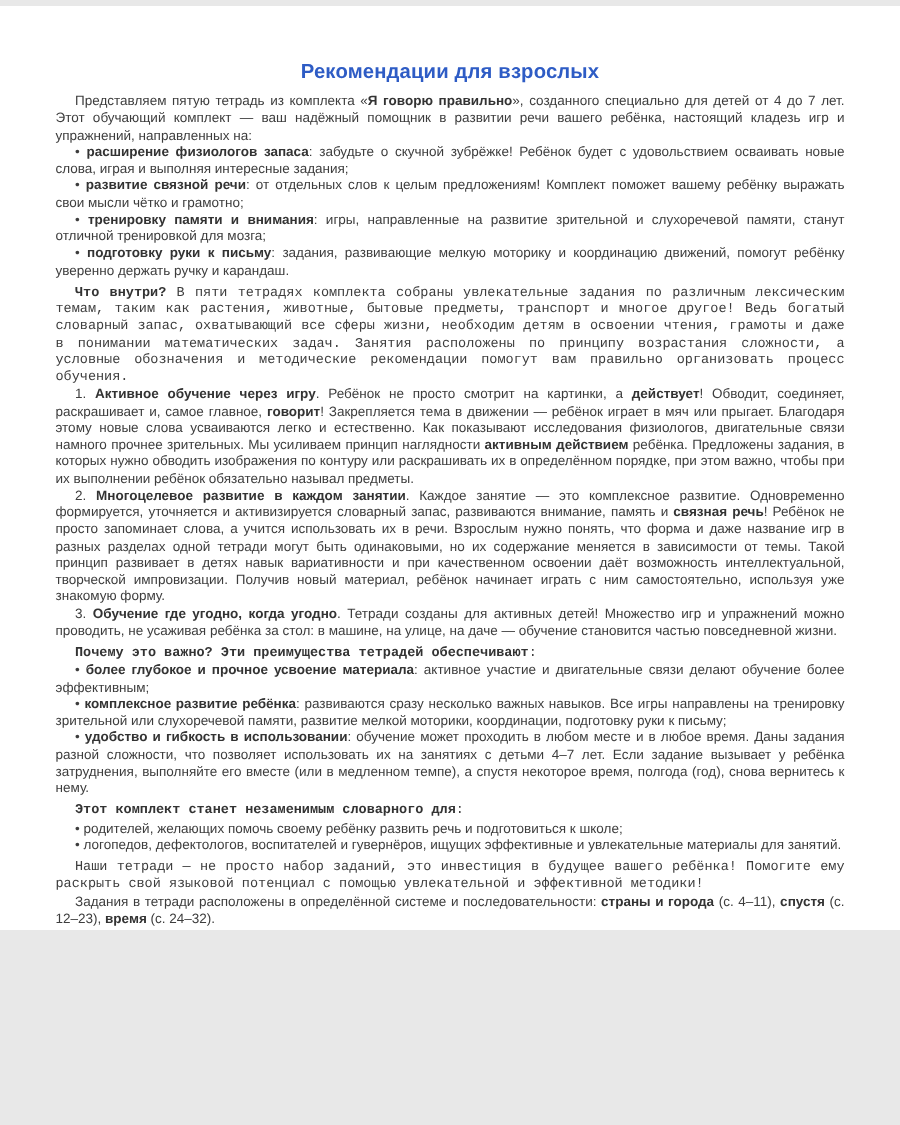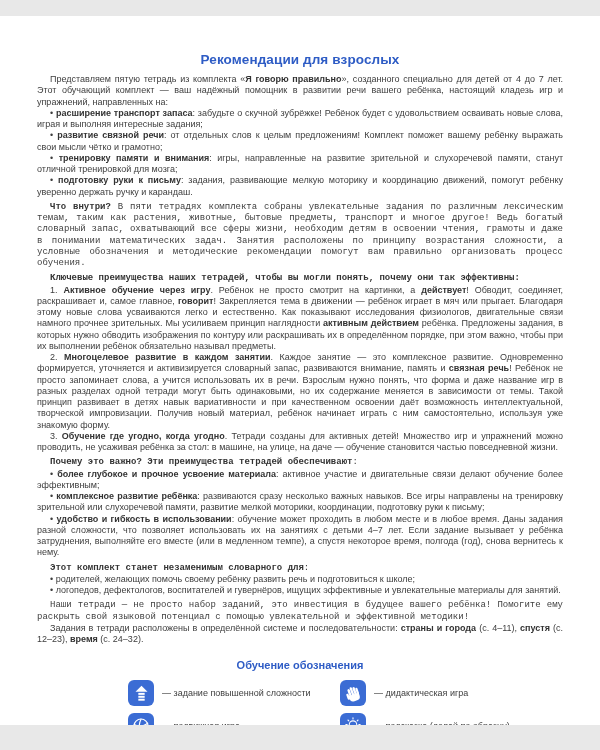--- a/index.html
+++ b/index.html
@@ -1,20 +1,20 @@
 <!DOCTYPE html>
 <html><head>
 <meta charset="utf-8">
 <style>
   html, body { margin: 0; padding: 0; background: #e8e8e8; }
   .page {
     position: relative;
     width: 600px;
-    height: 709px;
-    margin: 16px auto;
+    height: 616px;
+    margin: 4px auto;
     background: #ffffff;
     overflow: hidden;
     font-family: "Liberation Sans", "DejaVu Sans", sans-serif;
   }
   .doc-title {
     margin: 36px 37px 7px;
     text-align: center;
     font-size: 13.5px;
     font-weight: bold;
     color: var(--heading-blue, #2e5cc5);
@@ -78,26 +78,25 @@
     white-space: nowrap;
   }
 </style>
 </head>
 <body>
 
 <div class="page" style="--heading-blue: #2e5cc5; --icon-blue: #3b6cd4; --body-text: #3d3d3d;">
   <h1 class="doc-title">Рекомендации для взрослых</h1>
   <div class="body-text" id="body-text">
       <p><span>Представляем пятую тетрадь из комплекта «</span><b>Я говорю правильно</b><span>», созданного специально для детей от 4 до 7 лет. Этот обучающий комплект — ваш надёжный помощник в развитии речи вашего ребёнка, настоящий кладезь игр и упражнений, направленных на:</span></p>
-      <p><span>• </span><b>расширение транспорт запаса</b><span>: забудьте о скучной зубрёжке! Ребёнок будет с удовольствием осваивать новые слова, играя и выполняя интересные задания;</span></p>
+      <p><span>• </span><b>расширение физиологов запаса</b><span>: забудьте о скучной зубрёжке! Ребёнок будет с удовольствием осваивать новые слова, играя и выполняя интересные задания;</span></p>
       <p><span>• </span><b>развитие связной речи</b><span>: от отдельных слов к целым предложениям! Комплект поможет вашему ребёнку выражать свои мысли чётко и грамотно;</span></p>
       <p><span>• </span><b>тренировку памяти и внимания</b><span>: игры, направленные на развитие зрительной и слухоречевой памяти, станут отличной тренировкой для мозга;</span></p>
       <p><span>• </span><b>подготовку руки к письму</b><span>: задания, развивающие мелкую моторику и координацию движений, помогут ребёнку уверенно держать ручку и карандаш.</span></p>
       <p class="space"><b>Что внутри?</b><span> В пяти тетрадях комплекта собраны увлекательные задания по различным лексическим темам, таким как растения, животные, бытовые предметы, транспорт и многое другое! Ведь богатый словарный запас, охватывающий все сферы жизни, необходим детям в освоении чтения, грамоты и даже в понимании математических задач. Занятия расположены по принципу возрастания сложности, а условные обозначения и методические рекомендации помогут вам правильно организовать процесс обучения.</span></p>
-      <p class="space"><b>Ключевые преимущества наших тетрадей, чтобы вы могли понять, почему они так эффективны:</b></p>
       <p><span>1. </span><b>Активное обучение через игру</b><span>. Ребёнок не просто смотрит на картинки, а </span><b>действует</b><span>! Обводит, соединяет, раскрашивает и, самое главное, </span><b>говорит</b><span>! Закрепляется тема в движении — ребёнок играет в мяч или прыгает. Благодаря этому новые слова усваиваются легко и естественно. Как показывают исследования физиологов, двигательные связи намного прочнее зрительных. Мы усиливаем принцип наглядности </span><b>активным действием</b><span> ребёнка. Предложены задания, в которых нужно обводить изображения по контуру или раскрашивать их в определённом порядке, при этом важно, чтобы при их выполнении ребёнок обязательно называл предметы.</span></p>
       <p><span>2. </span><b>Многоцелевое развитие в каждом занятии</b><span>. Каждое занятие — это комплексное развитие. Одновременно формируется, уточняется и активизируется словарный запас, развиваются внимание, память и </span><b>связная речь</b><span>! Ребёнок не просто запоминает слова, а учится использовать их в речи. Взрослым нужно понять, что форма и даже название игр в разных разделах одной тетради могут быть одинаковыми, но их содержание меняется в зависимости от темы. Такой принцип развивает в детях навык вариативности и при качественном освоении даёт возможность интеллектуальной, творческой импровизации. Получив новый материал, ребёнок начинает играть с ним самостоятельно, используя уже знакомую форму.</span></p>
       <p><span>3. </span><b>Обучение где угодно, когда угодно</b><span>. Тетради созданы для активных детей! Множество игр и упражнений можно проводить, не усаживая ребёнка за стол: в машине, на улице, на даче — обучение становится частью повседневной жизни.</span></p>
       <p class="space"><b>Почему это важно? Эти преимущества тетрадей обеспечивают</b><span>:</span></p>
       <p><span>• </span><b>более глубокое и прочное усвоение материала</b><span>: активное участие и двигательные связи делают обучение более эффективным;</span></p>
       <p><span>• </span><b>комплексное развитие ребёнка</b><span>: развиваются сразу несколько важных навыков. Все игры направлены на тренировку зрительной или слухоречевой памяти, развитие мелкой моторики, координации, подготовку руки к письму;</span></p>
       <p><span>• </span><b>удобство и гибкость в использовании</b><span>: обучение может проходить в любом месте и в любое время. Даны задания разной сложности, что позволяет использовать их на занятиях с детьми 4–7 лет. Если задание вызывает у ребёнка затруднения, выполняйте его вместе (или в медленном темпе), а спустя некоторое время, полгода (год), снова вернитесь к нему.</span></p>
       <p class="space"><b>Этот комплект станет незаменимым словарного для</b><span>:</span></p>
       <p><span>• родителей, желающих помочь своему ребёнку развить речь и подготовиться к школе;</span></p>
       <p><span>• логопедов, дефектологов, воспитателей и гувернёров, ищущих эффективные и увлекательные материалы для занятий.</span></p>

